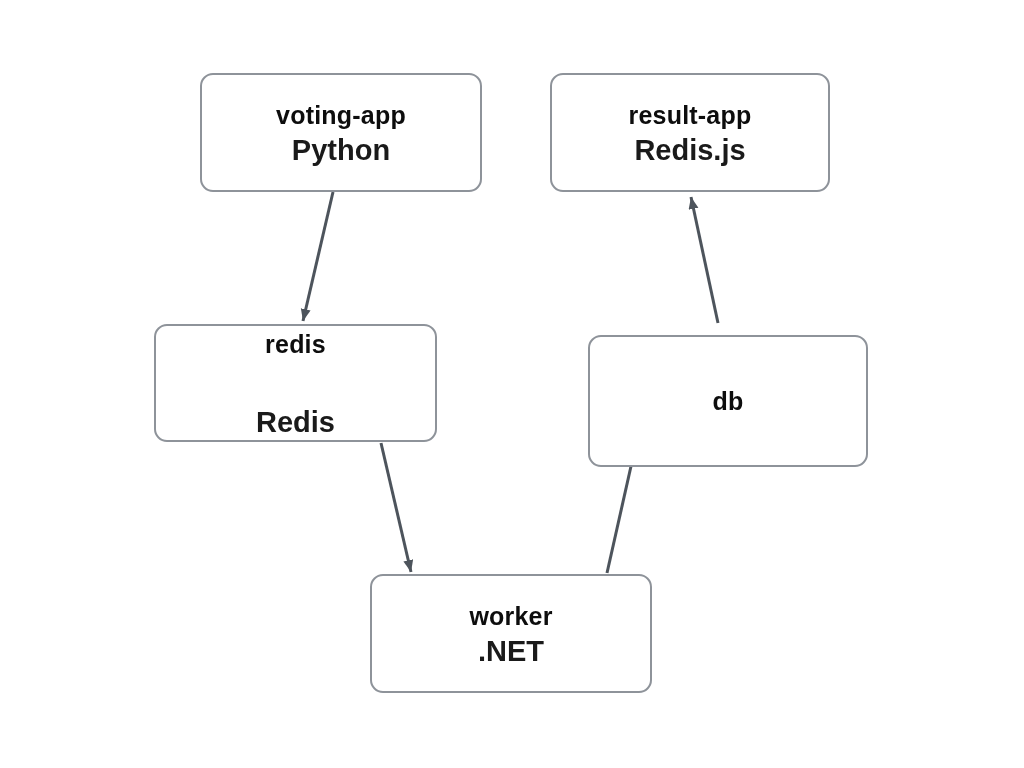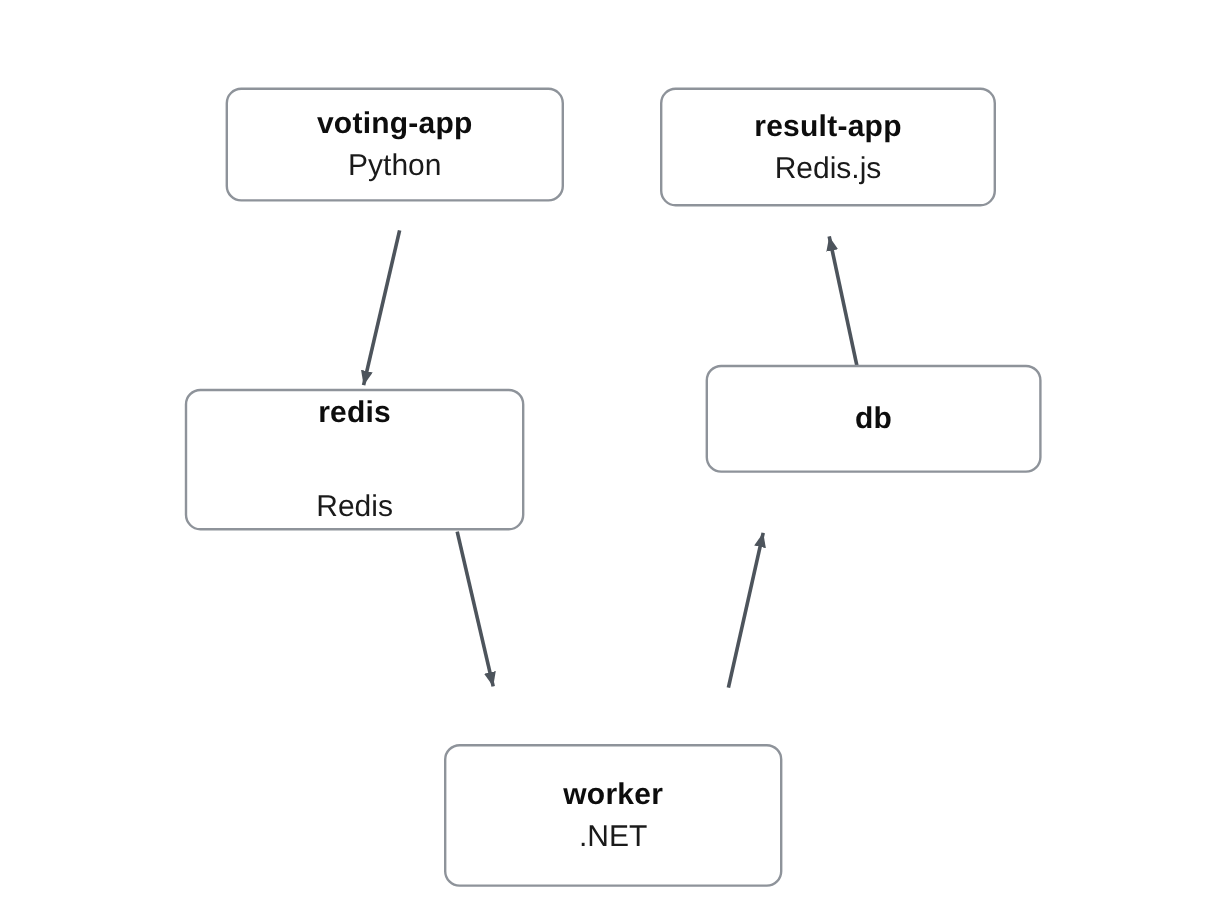--- a/index.html
+++ b/index.html
@@ -40,30 +40,30 @@
     text-align: center;
   }
   .node .name {
     font-size: 25px;
     font-weight: bold;
     line-height: 35px;
     color: var(--title-color, #0d0d0d);
     letter-spacing: 0.2px;
   }
   .node .tech {
-    font-size: 25px;
-    font-weight: normal;
+    font-size: 29px;
+    font-weight: bold;
     line-height: 35px;
     color: var(--subtitle-color, #1a1a1a);
   }
-  #node-voting-app { left: 188px; top: 73px;  width: 282px; height: 95px; }
-  #node-result-app { left: 550px; top: 73px;  width: 280px; height: 99px; }
+  #node-voting-app { left: 200px; top: 73px;  width: 282px; height: 119px; }
+  #node-result-app { left: 550px; top: 73px;  width: 280px; height: 119px; }
   #node-redis      { left: 154px; top: 324px; width: 283px; height: 118px; gap: 43px; }
-  #node-db         { left: 588px; top: 304px; width: 280px; height: 90px; }
-  #node-worker     { left: 370px; top: 574px; width: 282px; height: 119px; margin-top: 46px; }
+  #node-db         { left: 588px; top: 335px; width: 280px; height: 132px; }
+  #node-worker     { left: 370px; top: 574px; width: 282px; height: 119px; }
 </style>
 </head>
 <body>
 
 <div class="canvas">
 
   <svg class="edges" width="1024" height="768" viewBox="0 0 1024 768" aria-hidden="true">
     <defs>
       <marker id="arrowhead" markerUnits="userSpaceOnUse" markerWidth="14" markerHeight="12" refX="12" refY="5" orient="auto">
         <path d="M0,0 L12,5 L0,10 z" fill="var(--arrow-color, #4d545c)"></path>

